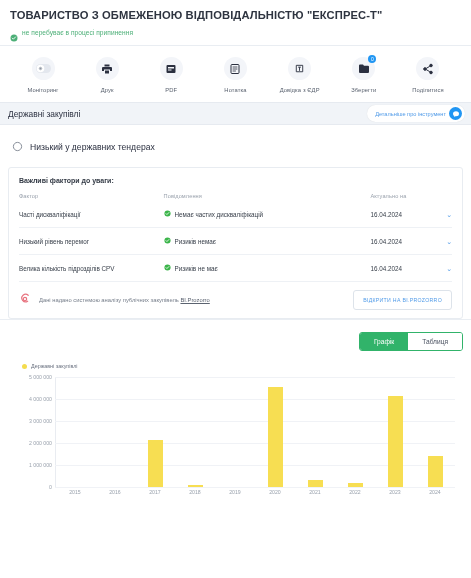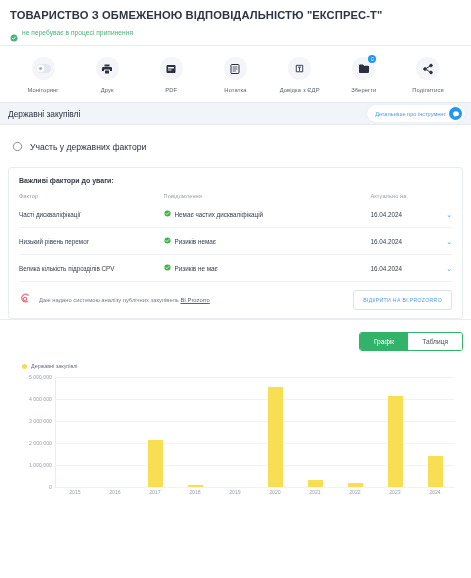--- a/index.html
+++ b/index.html
@@ -264,21 +264,21 @@
     </div>
   </div>
 
   <div class="block">
     <div class="blk-head">
       <span>
         <svg width="11" height="11" viewBox="0 0 16 16">
             <circle cx="8" cy="8" r="6" fill="none" stroke="#7a828f" stroke-width="1.3"></circle>
           </svg>
       </span>
-      <span class="ttl">Участь у державних фактори</span>
+      <span class="ttl">Низький у державних тендерах</span>
     </div>
 
     <div class="panel">
       <div class="panel-title">Важливі фактори до уваги:</div>
 
       <table class="factors">
         <thead>
           <tr>
             <th class="c-fact">Фактор</th>
             <th class="c-msg">Повідомлення</th>

